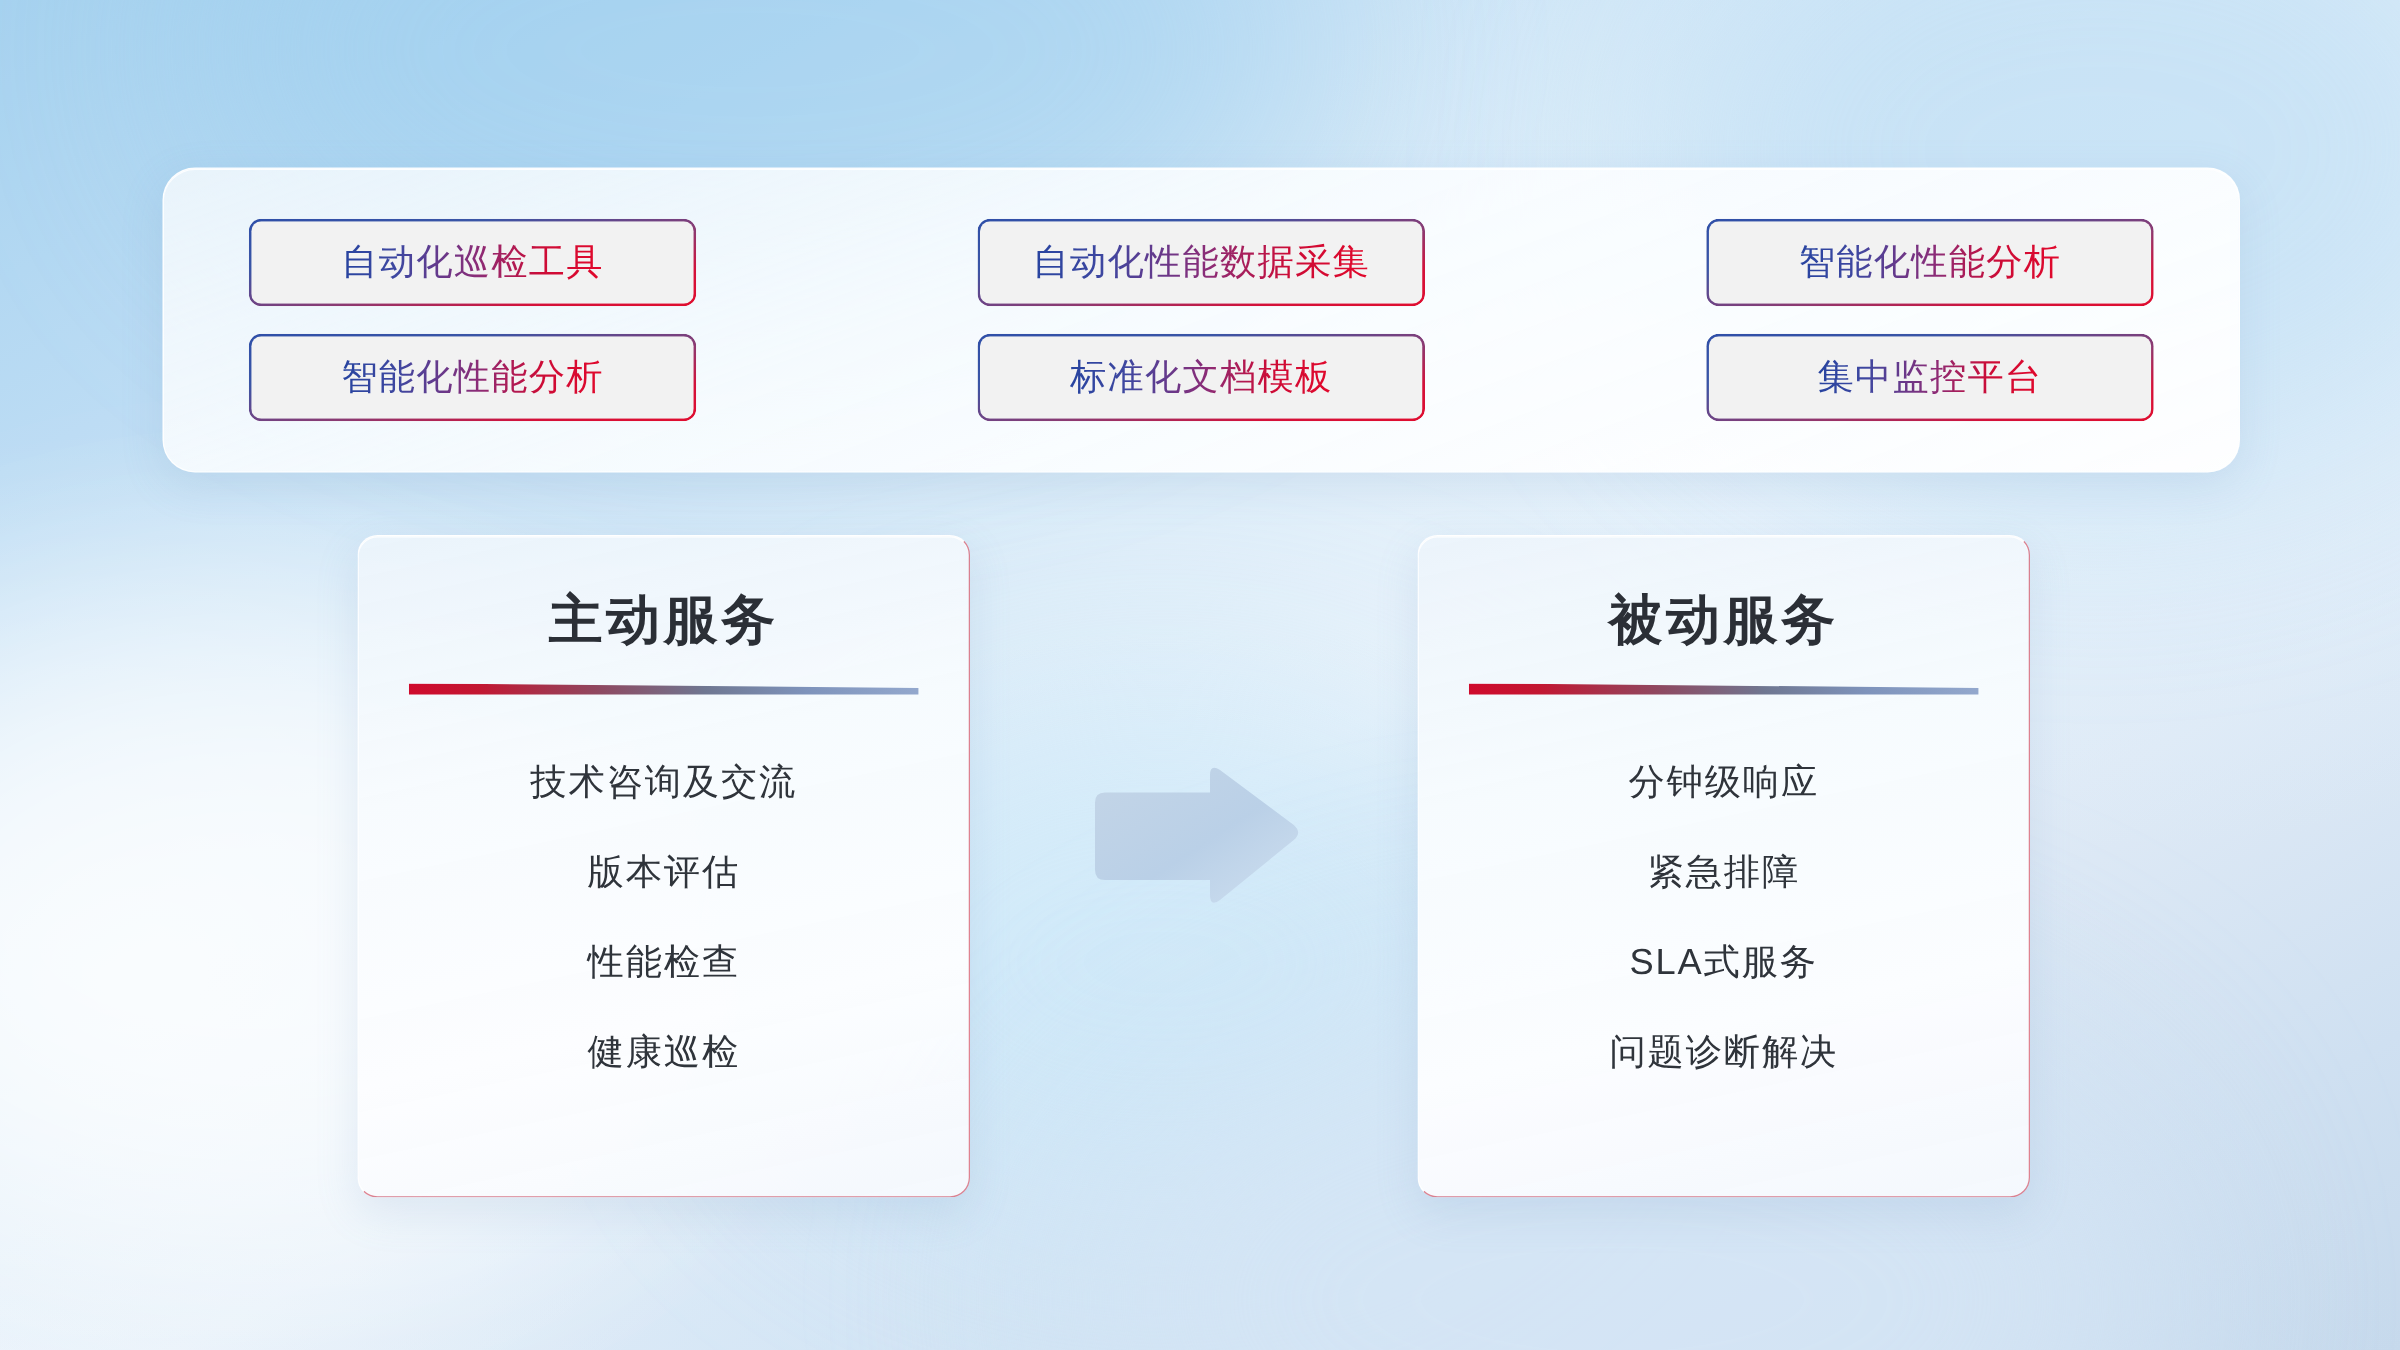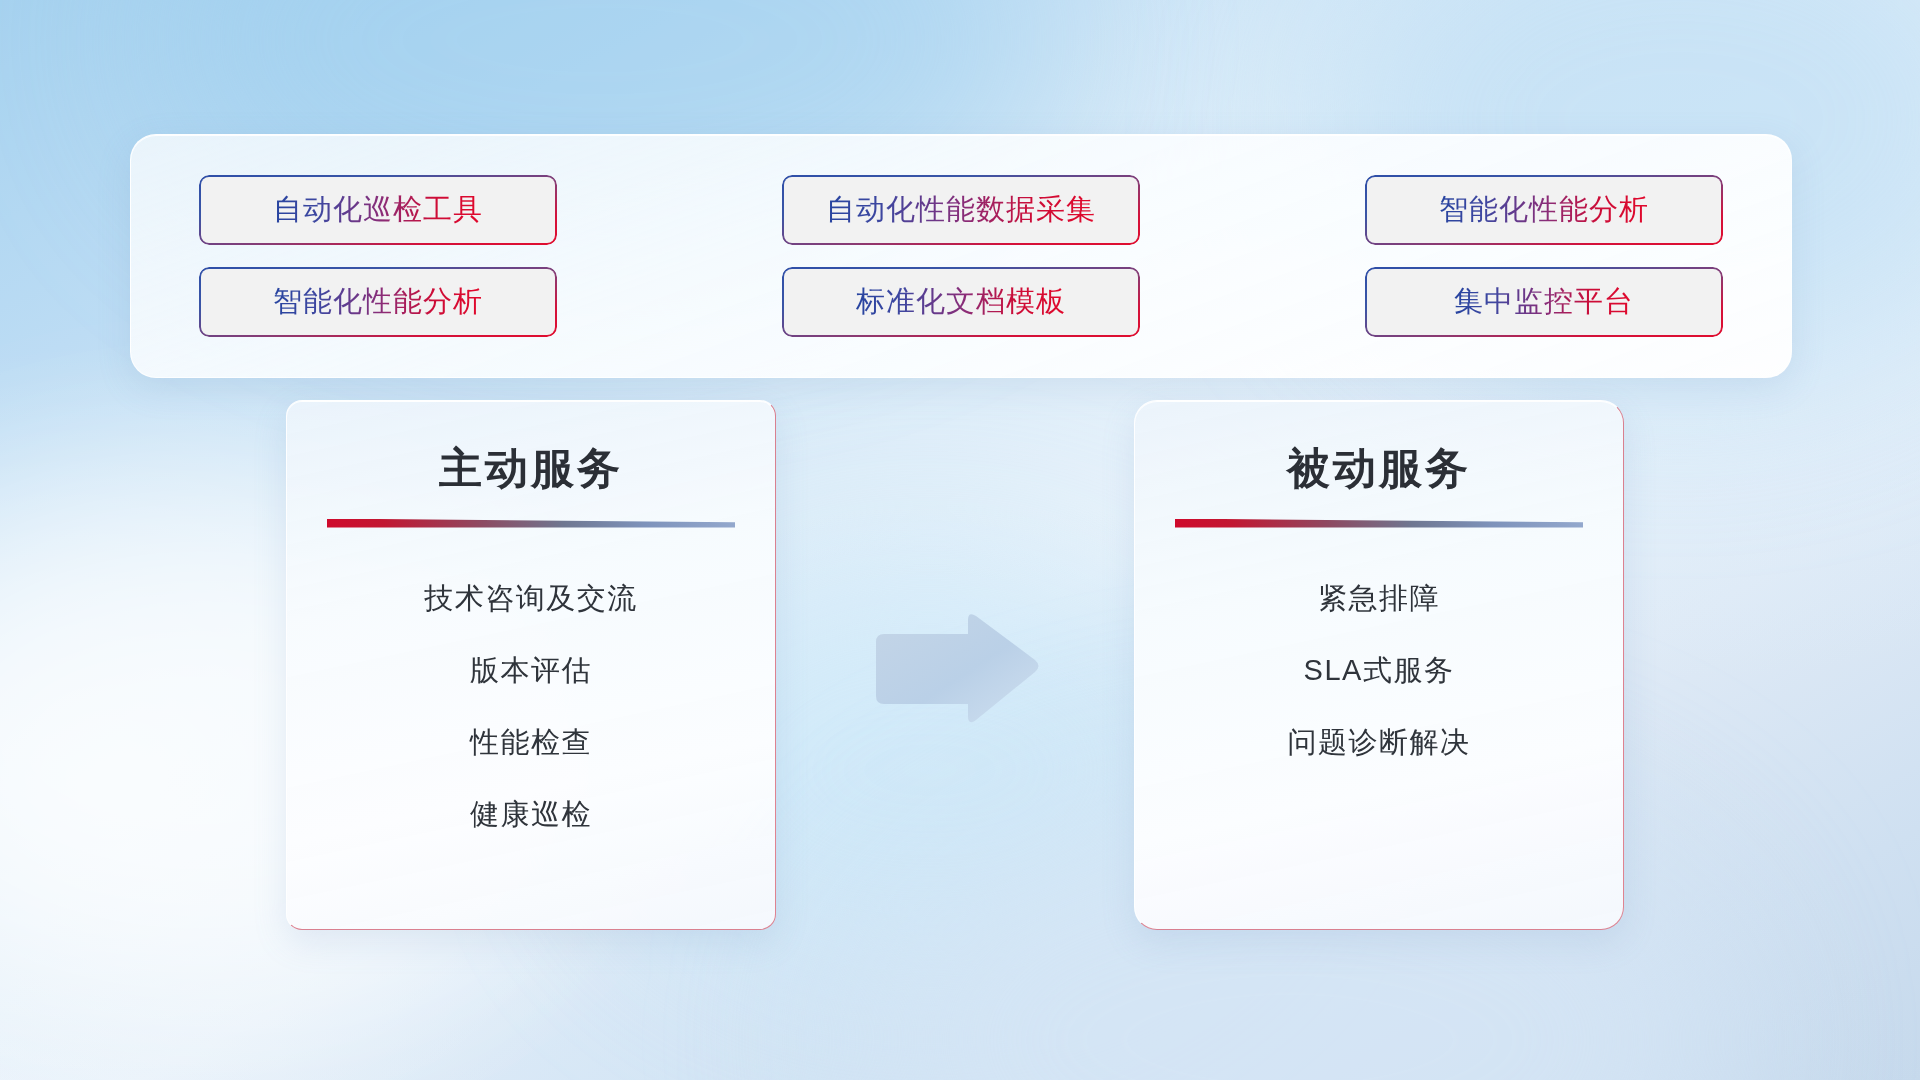--- a/index.html
+++ b/index.html
@@ -53,31 +53,31 @@
   }
   .pill-text{
     font-size:29px; font-weight:400; letter-spacing:1px;
     background:linear-gradient(90deg,#2744a0 0%, #3f47a0 22%, #8b2c77 52%, #cc0c37 76%, #e2082b 100%);
     -webkit-background-clip:text; background-clip:text; color:transparent;
     white-space:nowrap;
   }
 
   
   .card {
-    position:absolute; top:400px; width:490px; height:530px;
+    position:absolute; top:428px; width:490px; height:530px;
     border-radius:16px;
     background:linear-gradient(168deg, rgba(236,244,251,.92) 0%, rgba(247,251,254,.96) 35%, rgba(252,253,255,.97) 70%, rgba(246,249,253,.95) 100%);
     border:1px solid rgba(255,255,255,.9);
     border-right:1px solid rgba(200,30,55,.55);
     border-bottom:1px solid rgba(200,30,55,.55);
     box-shadow:0 12px 34px rgba(110,150,190,.16), inset 0 1px 0 rgba(255,255,255,.95);
     padding:28px 34px 0;
   }
   .card-left  { left:286px; }
-  .card-right { left:1134px;border-radius:23px; }
+  .card-right { left:1134px; }
 
   .card-title{
     text-align:center; font-size:43px; font-weight:700; color:#2b2f36;
     letter-spacing:3px; line-height:1.2; margin-top:14px;
   }
   .card-rule{
     margin:24px 6px 0; height:9px;
     background:linear-gradient(90deg,#cf0a2c 0%, #c21732 14%, #8d4a62 38%, #6f7791 58%, #7e93bb 78%, #93a8cd 100%);
     clip-path:polygon(0 0, 100% 42%, 100% 100%, 0 100%);
   }
@@ -153,19 +153,20 @@
         </linearGradient>
       </defs>
       <path d="M4 32 Q4 24 12 24 L96 24 L96 10 Q96 1 104 6 L163 50 Q170 56 163 62 L104 110 Q96 116 96 106 L96 94 L12 94 Q4 94 4 86 Z" fill="url(#arrGrad)"></path>
     </svg>
   </div>
 
   <div class="card card-right">
     <div class="card-title">被动服务</div>
     <div class="card-rule"></div>
     <div class="card-list">
+      <div class="card-list-item">分钟级响应</div>
       <div class="card-list-item">紧急排障</div>
       <div class="card-list-item">SLA式服务</div>
       <div class="card-list-item">问题诊断解决</div>
     </div>
   </div>
 
 </div>
 
 </body></html>

